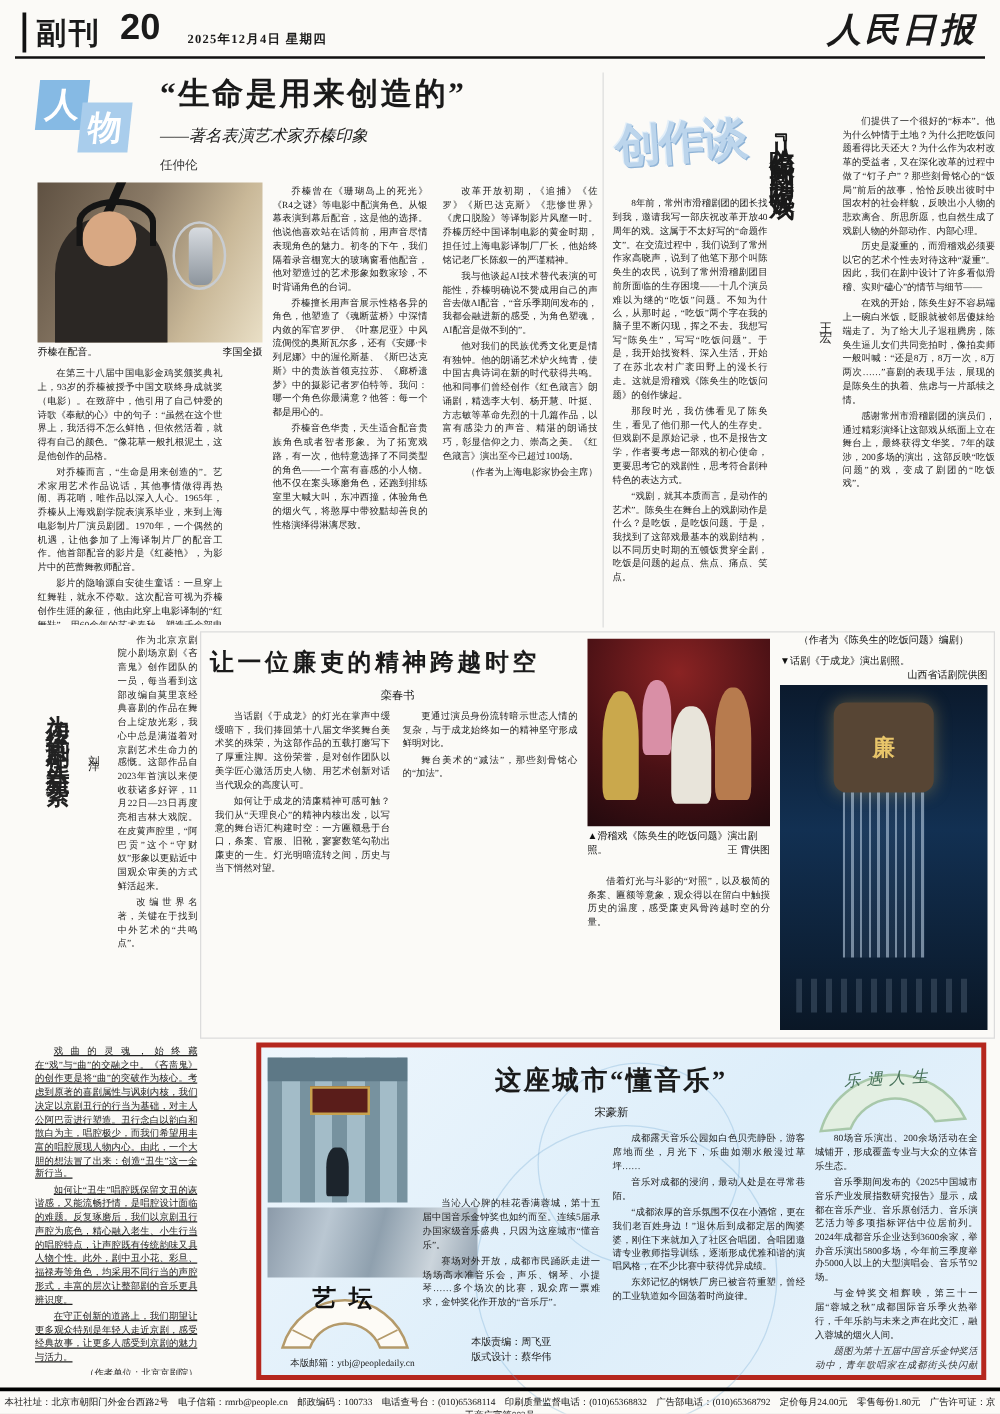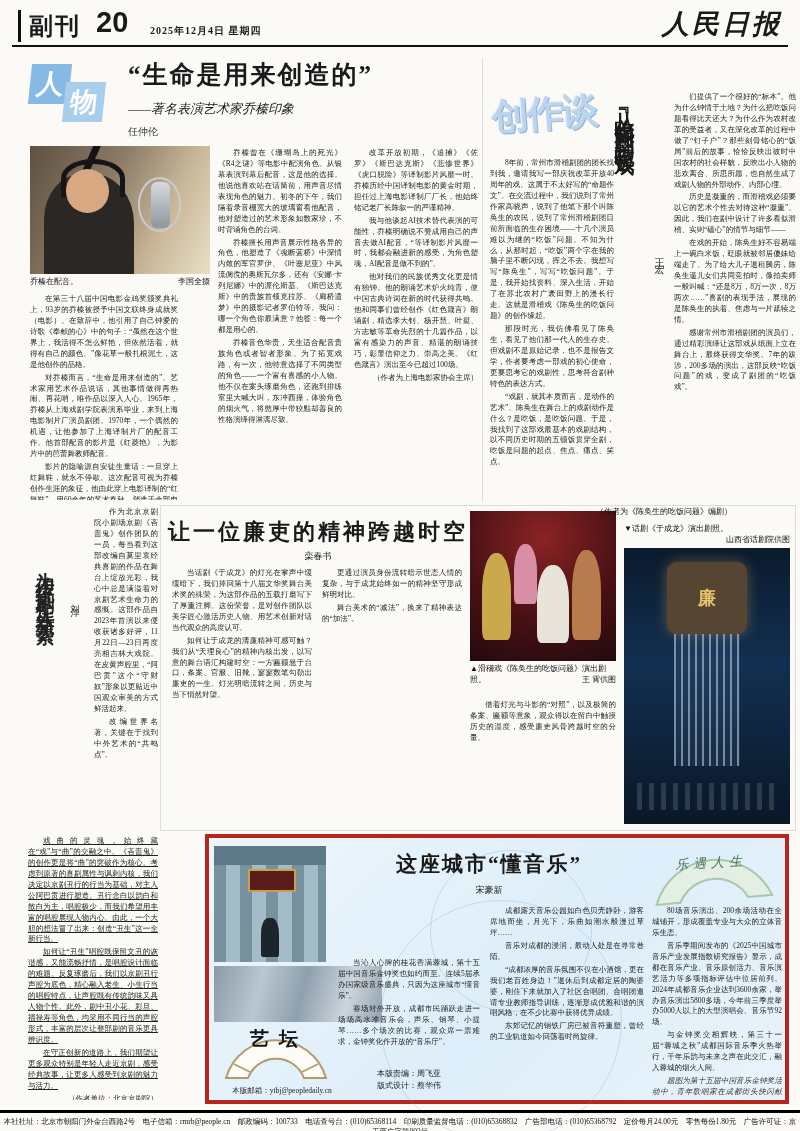--- a/index.html
+++ b/index.html
@@ -47,21 +47,21 @@
   
   .ct-logo{position:absolute;left:492px;top:88px;width:140px;height:62px;font-size:37px;font-weight:800;
         color:#bcd5ec;text-shadow:1px 1px 0 #8fb3d6,-1px -1px 0 #e2eef8;transform:rotate(-4deg);
         letter-spacing:-2px;}
   .ct-vtitle{position:absolute;left:612px;top:96px;height:346px;font-size:20px;font-weight:800;
         letter-spacing:4px;}
   .ct-byline{position:absolute;left:652px;top:250px;font-size:10px;letter-spacing:6px;}
   .hairline-v{position:absolute;left:482px;top:58px;width:1px;height:444px;background:#ddd;}
   
   .ll-box{position:absolute;left:160px;top:505px;width:634px;height:324px;border:1px solid #dcdcdc;}
-  .ll-title{position:absolute;left:168px;top:517px;width:300px;text-align:right;font-size:22px;
+  .ll-title{position:absolute;left:168px;top:517px;width:300px;text-align:left;font-size:19px;
         font-weight:800;letter-spacing:3px;}
   .ll-byline{position:absolute;left:168px;top:550px;width:300px;text-align:center;font-size:9px;}
   .photo-chen{left:470px;top:511px;width:146px;height:150px;
         background:radial-gradient(circle at 50% 18%,#8a2323 0%,#4a1115 55%,#230a0e 100%);}
   .pc-fig{position:absolute;border-radius:45% 45% 12% 12%;}
   .photo-yu{left:624px;top:548px;width:166px;height:276px;
         background:linear-gradient(#0b1a2d 0%,#123052 42%,#0a1726 100%);}
   .py-seal{position:absolute;left:26%;top:5%;width:48%;height:26%;background:#574534;
         border-radius:10px;box-shadow:0 0 14px rgba(230,190,90,.35);display:flex;align-items:center;
         justify-content:center;color:#e8c56a;font-size:18px;font-weight:700;}
@@ -142,21 +142,21 @@
     <p>对乔榛而言，“生命是用来创造的”。艺术家用艺术作品说话，其他事情做得再热闹、再花哨，唯作品以深入人心。1965年，乔榛从上海戏剧学院表演系毕业，来到上海电影制片厂演员剧团。1970年，一个偶然的机遇，让他参加了上海译制片厂的配音工作。他首部配音的影片是《红菱艳》，为影片中的芭蕾舞教师配音。</p>
     <p>影片的隐喻源自安徒生童话：一旦穿上红舞鞋，就永不停歇。这次配音可视为乔榛创作生涯的象征，他由此穿上电影译制的“红舞鞋”，用60余年的艺术春秋，塑造千余部电影角色，孜孜不倦，无怨无悔。</p>
   </div>
   <div class="col" style="left:218px;top:148px;width:124px;height:354px;">
     <p>乔榛曾在《珊瑚岛上的死光》《R4之谜》等电影中配演角色。从银幕表演到幕后配音，这是他的选择。他说他喜欢站在话筒前，用声音尽情表现角色的魅力。初冬的下午，我们隔着录音棚宽大的玻璃窗看他配音，他对塑造过的艺术形象如数家珍，不时背诵角色的台词。</p>
     <p>乔榛擅长用声音展示性格各异的角色，他塑造了《魂断蓝桥》中深情内敛的军官罗伊、《叶塞尼亚》中风流倜傥的奥斯瓦尔多，还有《安娜·卡列尼娜》中的渥伦斯基、《斯巴达克斯》中的贵族首领克拉苏、《廊桥遗梦》中的摄影记者罗伯特等。我问：哪一个角色你最满意？他答：每一个都是用心的。</p>
     <p>乔榛音色华贵，天生适合配音贵族角色或者智者形象。为了拓宽戏路，有一次，他特意选择了不同类型的角色——一个富有喜感的小人物。他不仅在案头琢磨角色，还跑到排练室里大喊大叫，东冲西撞，体验角色的烟火气，将憨厚中带狡黠却善良的性格演绎得淋漓尽致。</p>
   </div>
   <div class="col" style="left:354px;top:148px;width:124px;height:354px;">
     <p>改革开放初期，《追捕》《佐罗》《斯巴达克斯》《悲惨世界》《虎口脱险》等译制影片风靡一时。乔榛历经中国译制电影的黄金时期，担任过上海电影译制厂厂长，他始终铭记老厂长陈叙一的严谨精神。</p>
-    <p>我与他谈起AI技术替代表演的可能性，乔榛明确说不赞成用自己的声音去做AI配音，“等译制影片风靡一时，我都会融进新的感受，为角色塑魂，AI配音是做不到的”。</p>
+    <p>我与他谈起AI技术替代表演的可能性，乔榛明确说不赞成用自己的声音去做AI配音，“音乐季期间发布的，我都会融进新的感受，为角色塑魂，AI配音是做不到的”。</p>
     <p>他对我们的民族优秀文化更是情有独钟。他的朗诵艺术炉火纯青，使中国古典诗词在新的时代获得共鸣。他和同事们曾经创作《红色箴言》朗诵剧，精选李大钊、杨开慧、叶挺、方志敏等革命先烈的十几篇作品，以富有感染力的声音、精湛的朗诵技巧，彰显信仰之力、崇高之美。《红色箴言》演出至今已超过100场。</p>
     <p class="endnote">（作者为上海电影家协会主席）</p>
   </div>
 
   <div class="hairline-v"></div>
 
   <div class="ct-logo">创作谈</div>
   <div class="col" style="left:490px;top:158px;width:124px;height:346px;">
     <p>8年前，常州市滑稽剧团的团长找到我，邀请我写一部庆祝改革开放40周年的戏。这属于不太好写的“命题作文”。在交流过程中，我们说到了常州作家高晓声，说到了他笔下那个叫陈奂生的农民，说到了常州滑稽剧团目前所面临的生存困境——十几个演员难以为继的“吃饭”问题。不知为什么，从那时起，“吃饭”两个字在我的脑子里不断闪现，挥之不去。我想写写“陈奂生”，写写“吃饭问题”。于是，我开始找资料、深入生活，开始了在苏北农村广袤田野上的漫长行走。这就是滑稽戏《陈奂生的吃饭问题》的创作缘起。</p>
     <p>那段时光，我仿佛看见了陈奂生，看见了他们那一代人的生存史。但戏剧不是原始记录，也不是报告文学，作者要考虑一部戏的初心使命，更要思考它的戏剧性，思考符合剧种特色的表达方式。</p>
@@ -173,37 +173,37 @@
 
   <div class="ll-box"></div>
   <div class="ll-title">让一位廉吏的精神跨越时空</div>
   <div class="ll-byline">栾春书</div>
   <div class="col" style="left:172px;top:568px;width:140px;height:254px;">
     <p>当话剧《于成龙》的灯光在掌声中缓缓暗下，我们捧回第十八届文华奖舞台美术奖的殊荣，为这部作品的五载打磨写下了厚重注脚。这份荣誉，是对创作团队以美学匠心激活历史人物、用艺术创新对话当代观众的高度认可。</p>
     <p>如何让于成龙的清廉精神可感可触？我们从“天理良心”的精神内核出发，以写意的舞台语汇构建时空：一方匾额悬于台口，条案、官服、旧靴，寥寥数笔勾勒出廉吏的一生。灯光明暗流转之间，历史与当下悄然对望。</p>
   </div>
   <div class="col" style="left:322px;top:568px;width:140px;height:254px;">
     <p>更通过演员身份流转暗示世态人情的复杂，与于成龙始终如一的精神坚守形成鲜明对比。</p>
-    <p>舞台美术的“减法”，换来了精神表达的“加法”。</p>
+    <p>舞台美术的“减法”，那些刻骨铭心的“加法”。</p>
   </div>
 
   <div class="photo photo-chen">
     <div class="pc-fig" style="left:8%;top:28%;width:20%;height:58%;background:#caa84c;"></div>
     <div class="pc-fig" style="left:30%;top:22%;width:16%;height:40%;background:#d98fa6;"></div>
     <div class="pc-fig" style="left:46%;top:36%;width:22%;height:52%;background:#e8e4da;"></div>
     <div class="pc-fig" style="left:70%;top:26%;width:20%;height:60%;background:#b77b4e;"></div>
   </div>
   <div class="caption" style="left:470px;top:664px;width:146px;">
     <span>▲滑稽戏《陈奂生的吃饭问题》演出剧照。</span>
     <span class="credit">王 霄供图</span>
   </div>
   <div class="col" style="left:470px;top:700px;width:146px;height:124px;">
     <p>借着灯光与斗影的“对照”，以及极简的条案、匾额等意象，观众得以在留白中触摸历史的温度，感受廉吏风骨跨越时空的分量。</p>
   </div>
-  <div class="caption" style="left:596px;top:507px;width:166px;">
+  <div class="caption" style="left:624px;top:507px;width:166px;text-align:center;">
     <span>（作者为《陈奂生的吃饭问题》编剧）</span>
   </div>
   <div class="caption" style="left:624px;top:524px;width:166px;">
     <span>▼话剧《于成龙》演出剧照。</span><br>
     <span class="credit">山西省话剧院供图</span>
   </div>
   <div class="photo photo-yu">
     <div class="py-seal">廉</div>
     <div class="py-fall"></div>
     <div class="py-cast"></div>

